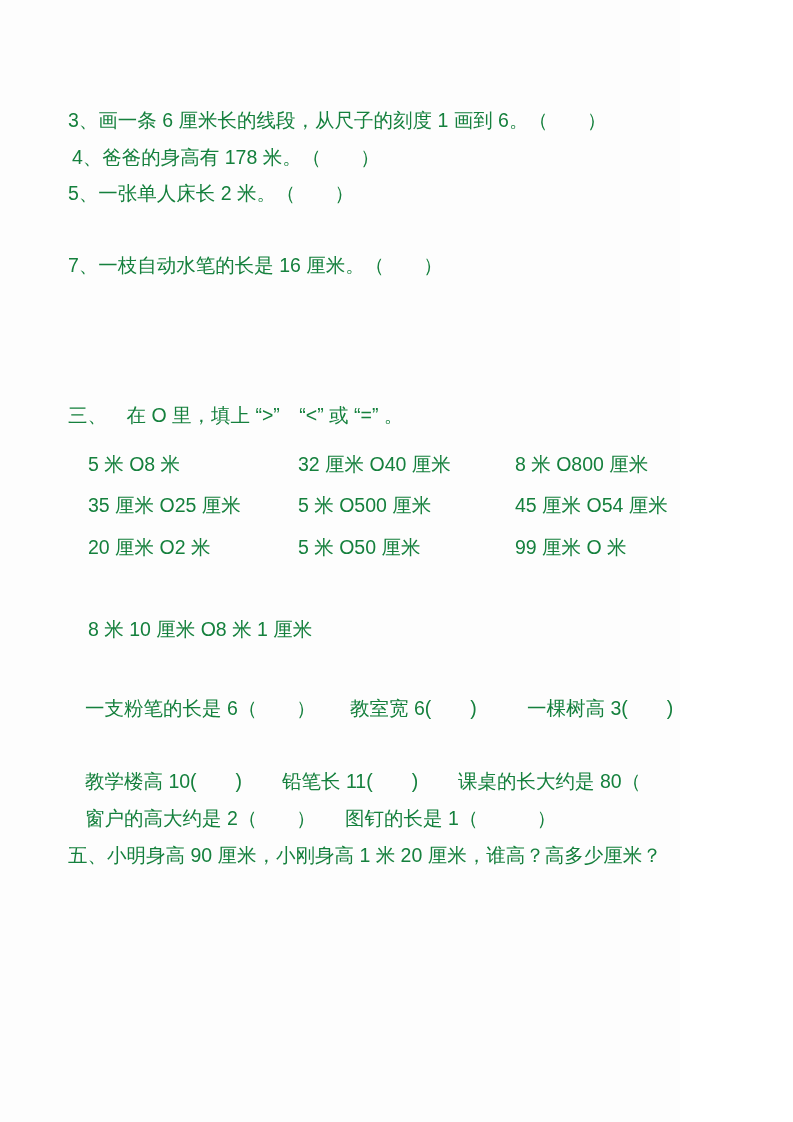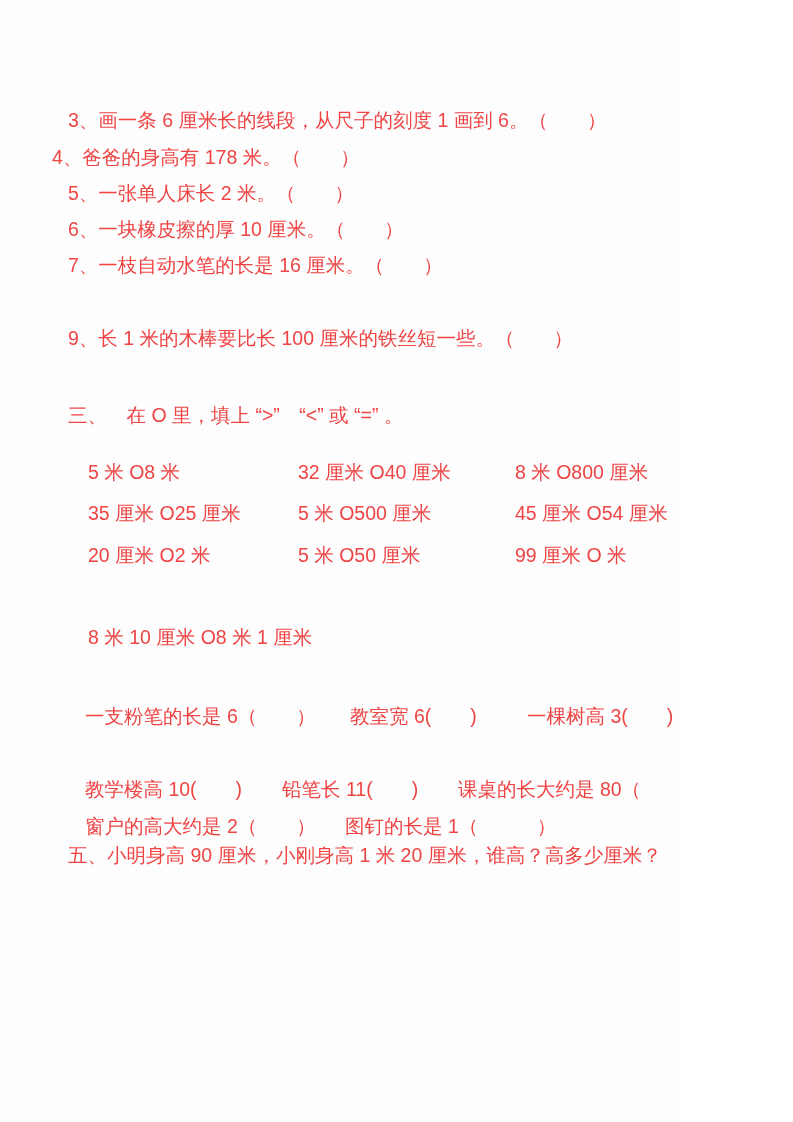--- a/index.html
+++ b/index.html
@@ -2,38 +2,36 @@
 <html><head>
 <meta charset="utf-8">
 <style>
   html,body{margin:0;padding:0;background:#ffffff;}
   .page{
     position:relative;
     width:680px;height:1122px;
     background:#fdfdfd;
     font-family:"Liberation Sans","DejaVu Sans",sans-serif;
     font-size:19.5px;
-    color:#ef4444;
+    color:#15803d;
     overflow:hidden;
   }
-  .ln{position:absolute;left:0;width:100%;height:26px;line-height:24px;white-space:pre;margin-top:8px;}
+  .ln{position:absolute;left:0;width:100%;height:26px;line-height:24px;white-space:pre;}
   .txt{position:absolute;top:0;white-space:pre;}
   .solo{position:absolute;white-space:pre;line-height:24px;}
 </style>
 </head>
 <body>
 
 <div class="page">
 
   <div class="solo" style="top:108px;left:68px">3、画一条 6 厘米长的线段，从尺子的刻度 1 画到 6。（　　）</div>
-  <div class="solo" style="top:145px;left:52px">4、爸爸的身高有 178 米。（　　）</div>
+  <div class="solo" style="top:145px;left:72px">4、爸爸的身高有 178 米。（　　）</div>
   <div class="solo" style="top:181px;left:68px">5、一张单人床长 2 米。（　　）</div>
-  <div class="solo" style="top:217px;left:68px">6、一块橡皮擦的厚 10 厘米。（　　）</div>
   <div class="solo" style="top:253px;left:68px">7、一枝自动水笔的长是 16 厘米。（　　）</div>
-  <div class="solo" style="top:326px;left:68px">9、长 1 米的木棒要比长 100 厘米的铁丝短一些。（　　）</div>
 
   <div class="solo" style="top:403px;left:68px">三、　在 O 里，填上 “&gt;”　“&lt;” 或 “=” 。</div>
 
   <div class="ln" style="top:452px">
     <span class="txt" style="left:88px">5 米 O8 米</span>
     <span class="txt" style="left:298px">32 厘米 O40 厘米</span>
     <span class="txt" style="left:515px">8 米 O800 厘米</span>
   </div>
   <div class="ln" style="top:493px">
     <span class="txt" style="left:88px">35 厘米 O25 厘米</span>

